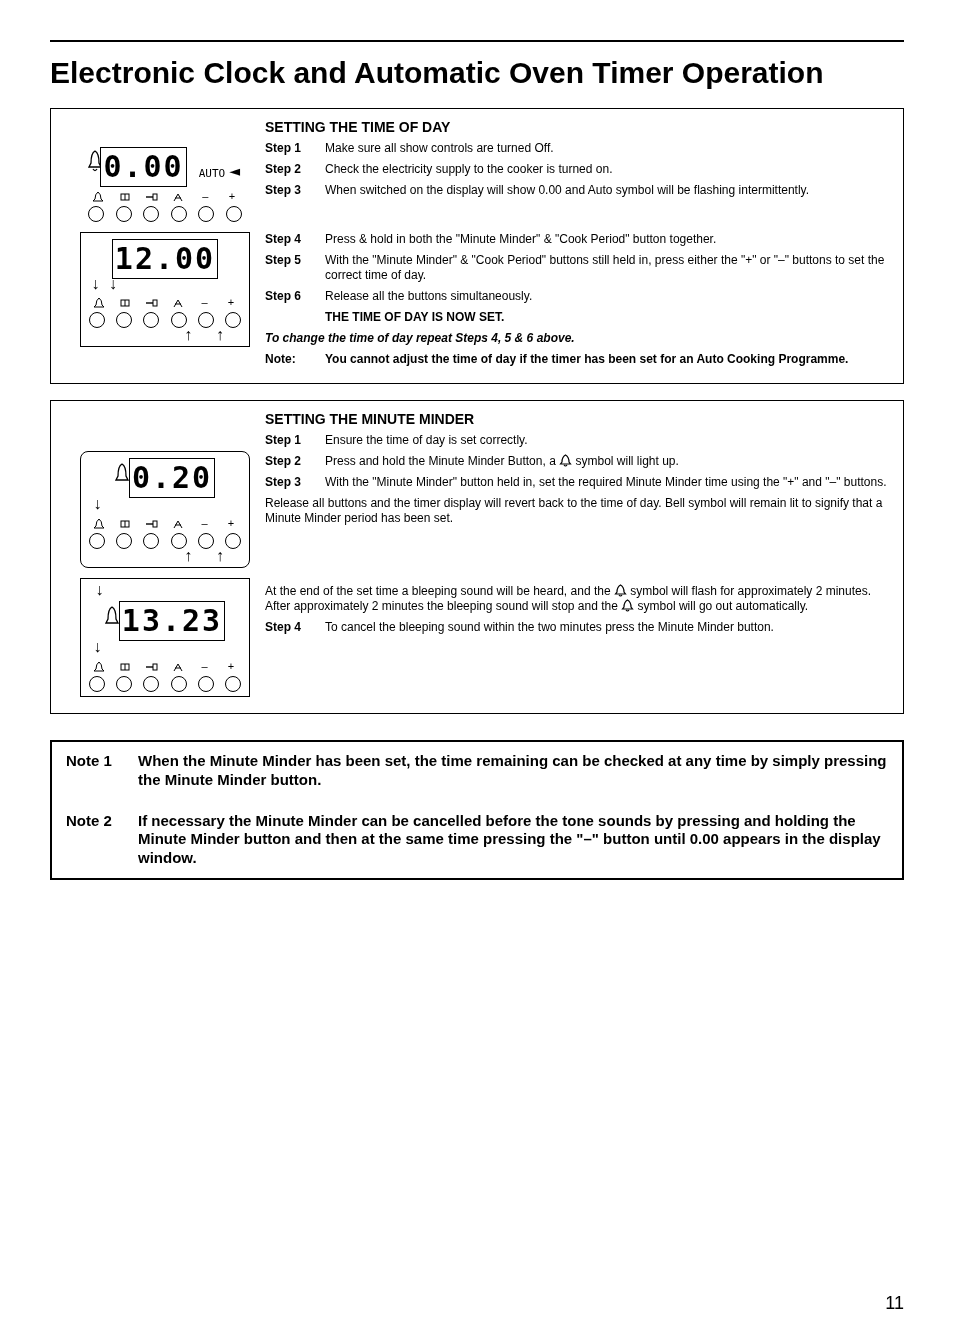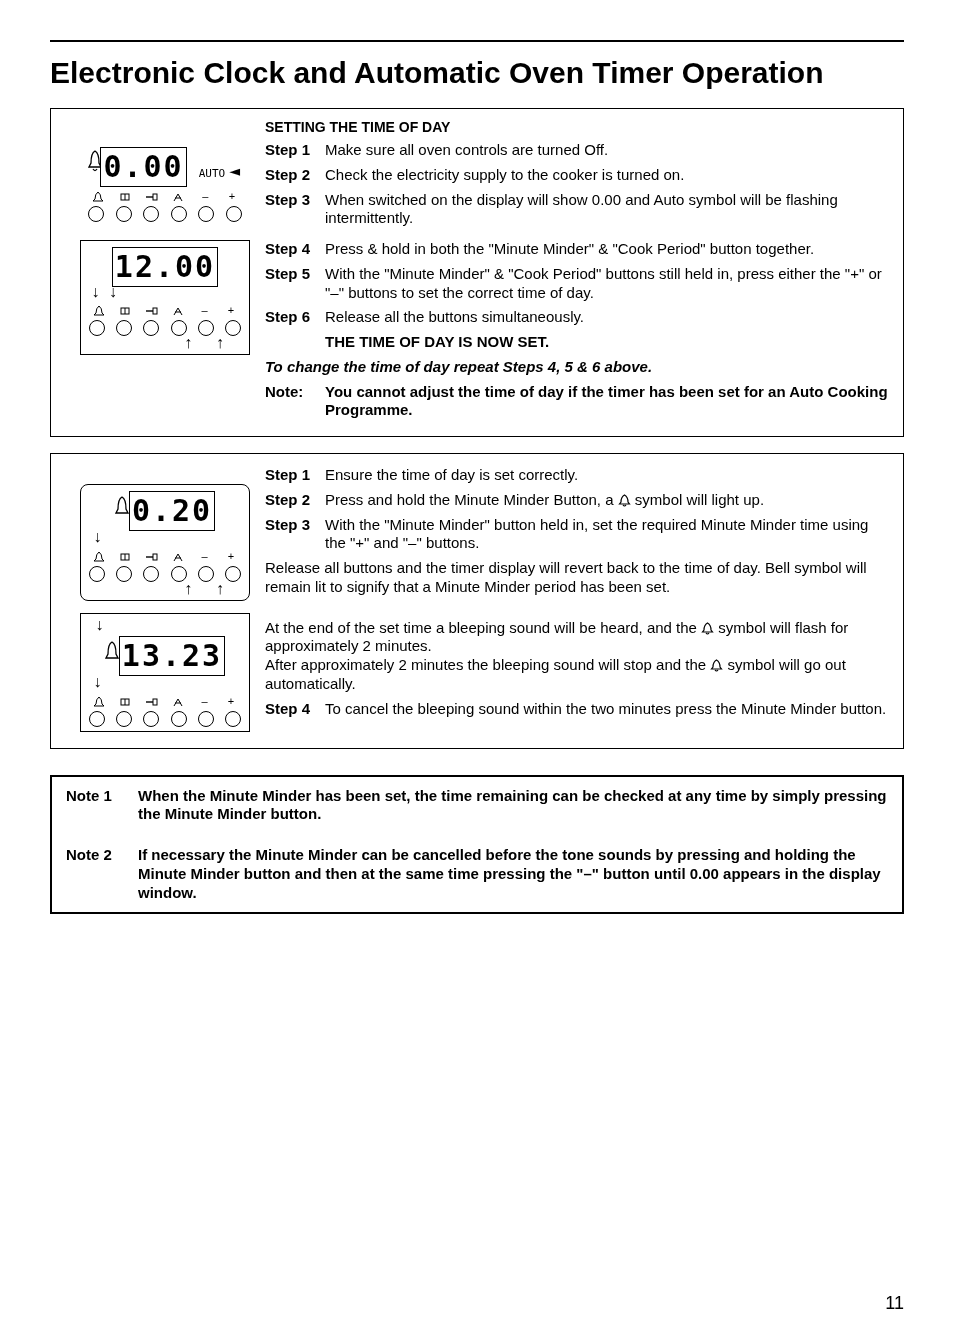--- a/index.html
+++ b/index.html
@@ -37,21 +37,21 @@
     margin: 2px 0;
   }
   .left-col {
     width: 200px;
     flex-shrink: 0;
     display: flex;
     justify-content: center;
   }
   .steps {
     flex: 1;
-    font-size: 15px;
+    font-size: 12px;
     line-height: 1.25;
   }
   .step-row {
     display: flex;
     margin-bottom: 6px;
   }
   .step-label {
     font-weight: 700;
     width: 60px;
     flex-shrink: 0;
@@ -203,21 +203,21 @@
             <span class="circle"></span>
             <span class="circle"></span>
             <span class="circle"></span>
           </div>
         </div>
       </div>
     </div>
     <div class="steps">
       <div class="step-row">
           <span class="step-label">Step 1</span>
-          <span class="step-text">Make sure all oven controls are turned Off.</span>
+          <span class="step-text">Make sure all show controls are turned Off.</span>
         </div>
       <div class="step-row">
           <span class="step-label">Step 2</span>
           <span class="step-text">Check the electricity supply to the cooker is turned on.</span>
         </div>
       <div class="step-row">
           <span class="step-label">Step 3</span>
           <span class="step-text">When switched on the display will show 0.00 and Auto symbol will be flashing intermittently.</span>
         </div>
     </div>
@@ -284,20 +284,21 @@
       <div class="italic-line">To change the time of day repeat Steps 4, 5 &amp; 6 above.</div>
       <div class="note-row">
         <span class="note-label">Note:</span>
         <span class="note-text">You cannot adjust the time of day if the timer has been set for an Auto Cooking Programme.</span>
       </div>
     </div>
   </div>
 </div>
 
 <div class="panel">
+  <div class="section-title mm">SETTING THE MINUTE MINDER</div>
 
   <div class="row">
     <div class="left-col">
       <div class="timer-box" style="margin-top:18px;border-radius:8px;">
         <div class="lcd">
           <svg width="14" height="26">
               <path d="M7 2 Q3 4 3 14 L1 18 L13 18 L11 14 Q11 4 7 2 Z" fill="none" stroke="#000" stroke-width="1.3"></path>
             </svg>
           <span class="lcd-frame"><span class="digits">0.20</span></span>
         </div>

